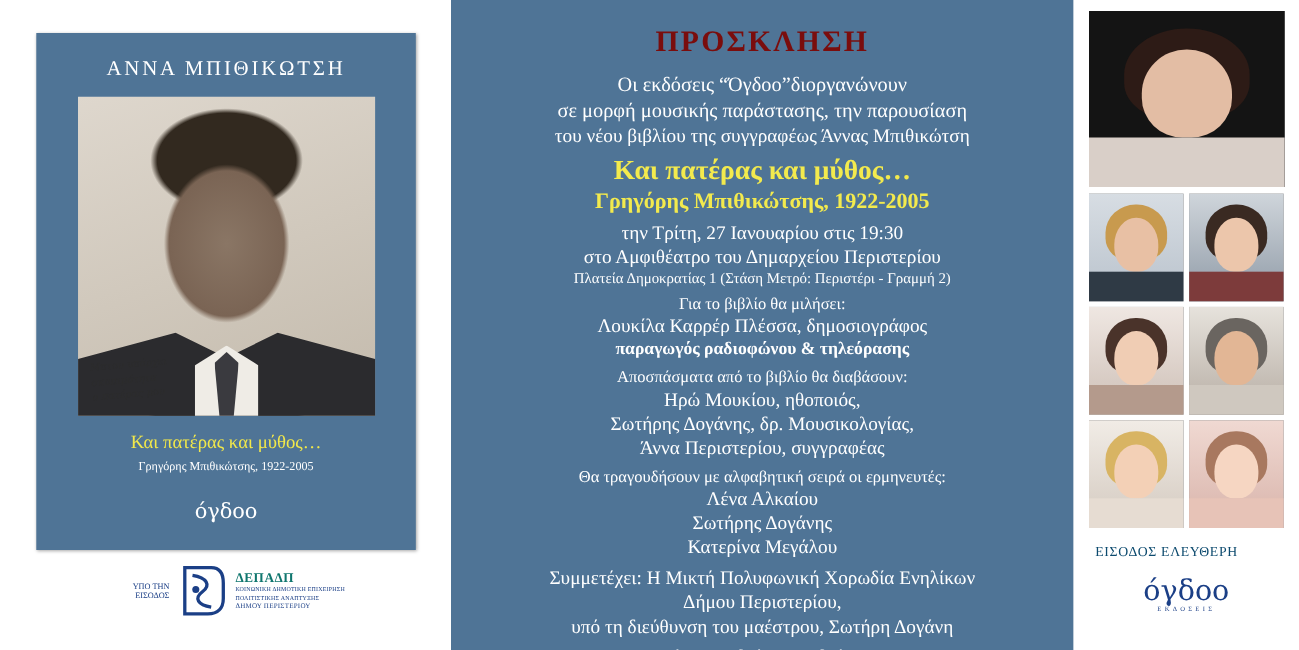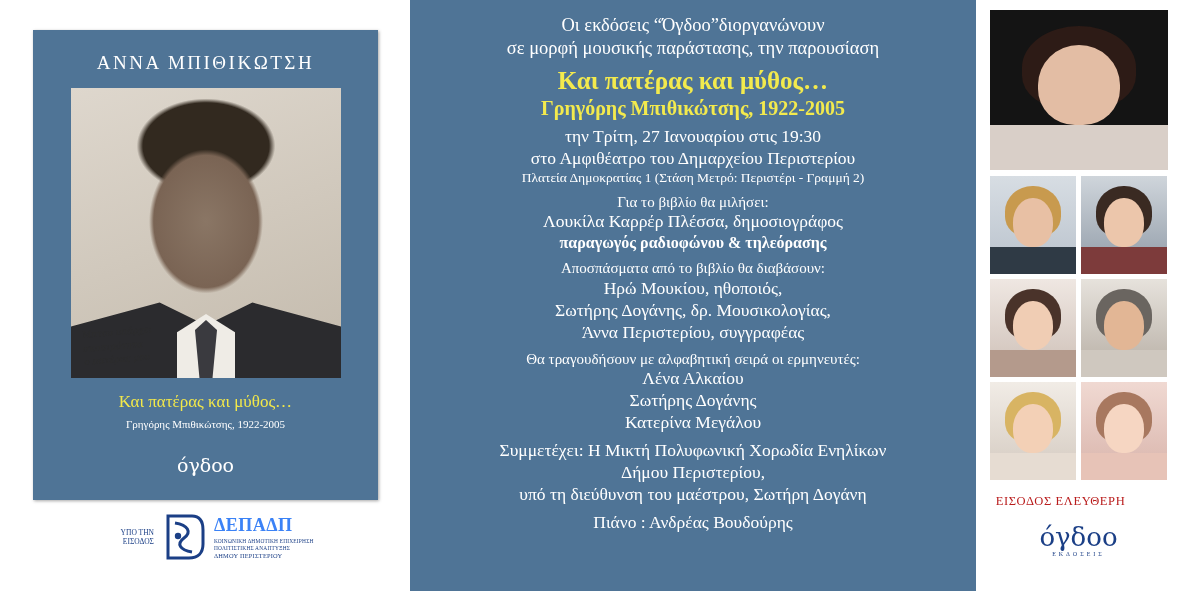--- a/index.html
+++ b/index.html
@@ -150,21 +150,21 @@
     width: 66px;
   }
   .dep-logo {
     width: 44px; height: 50px;
     position: relative;
   }
   .dep-logo svg { display:block; }
   .dep-text {
     line-height: 1.35;
   }
-  .dep-text .t1 { font-size: 18px; font-weight: bold; color: #3b82f6; letter-spacing: .5px;}
+  .dep-text .t1 { font-size: 12px; font-weight: bold; color: #0f766e; letter-spacing: .5px;}
   .dep-text .t2 { font-size: 5.4px; color: #1b3f86; letter-spacing: .2px;}
   .dep-text .t3 { font-size: 6.4px; color: #1b3f86; letter-spacing: .2px;}
 
   
   .center-panel {
     position: relative;
     width: 566px;
     flex: 0 0 566px;
     height: 591px;
     background: #4f7496;
@@ -248,21 +248,21 @@
     margin-left: -50%;
   }
 
   .entrance {
     position: absolute;
     left: 0; top: 494px;
     width: 169px;
     text-align: center;
     font-size: 12.5px;
     letter-spacing: .6px;
-    color: #b91c1c;
+    color: #0c4a6e;
     font-family: "Liberation Serif", serif;
   }
   .ogdoo {
     position: absolute;
     left: 0; top: 524px;
     width: 205px;
     text-align: center;
   }
   .ogdoo .mark {
     font-size: 26px;
@@ -316,29 +316,33 @@
         <div class="t1">ΔΕΠΑΔΠ</div>
         <div class="t2">ΚΟΙΝΩΝΙΚΗ ΔΗΜΟΤΙΚΗ ΕΠΙΧΕΙΡΗΣΗ</div>
         <div class="t2">ΠΟΛΙΤΙΣΤΙΚΗΣ ΑΝΑΠΤΥΞΗΣ</div>
         <div class="t3">ΔΗΜΟΥ ΠΕΡΙΣΤΕΡΙΟΥ</div>
       </div>
     </div>
   </div>
 
   <div class="center-panel">
 
+    <div class="inv-heading">ΠΡΟΣΚΛΗΣΗ</div>
 
     <div class="line l-18">
       <span>Οι </span><span class="bold">εκδόσεις “Όγδοο”</span><span>διοργανώνουν</span>
     </div>
 
     <div class="line l-18">
       <span>σε μορφή </span><span class="bold">μουσικής παράστασης</span><span>, την παρουσίαση</span>
     </div>
 
+    <div class="line l-17">
+      <span>του νέου βιβλίου της συγγραφέως </span><span class="bold">Άννας Μπιθικώτση</span>
+    </div>
 
     <div class="title-main">Και πατέρας και μύθος…</div>
     <div class="title-sub">Γρηγόρης Μπιθικώτσης, 1922-2005</div>
 
     <div class="line l-17 gap-s">
       <span>την  </span><span class="bold">Τρίτη, 27 Ιανουαρίου</span><span> στις </span><span class="bold">19:30</span>
     </div>
 
     <div class="line l-17">
       <span>στο </span><span class="bold">Αμφιθέατρο</span><span> του </span><span class="bold">Δημαρχείου Περιστερίου</span>

